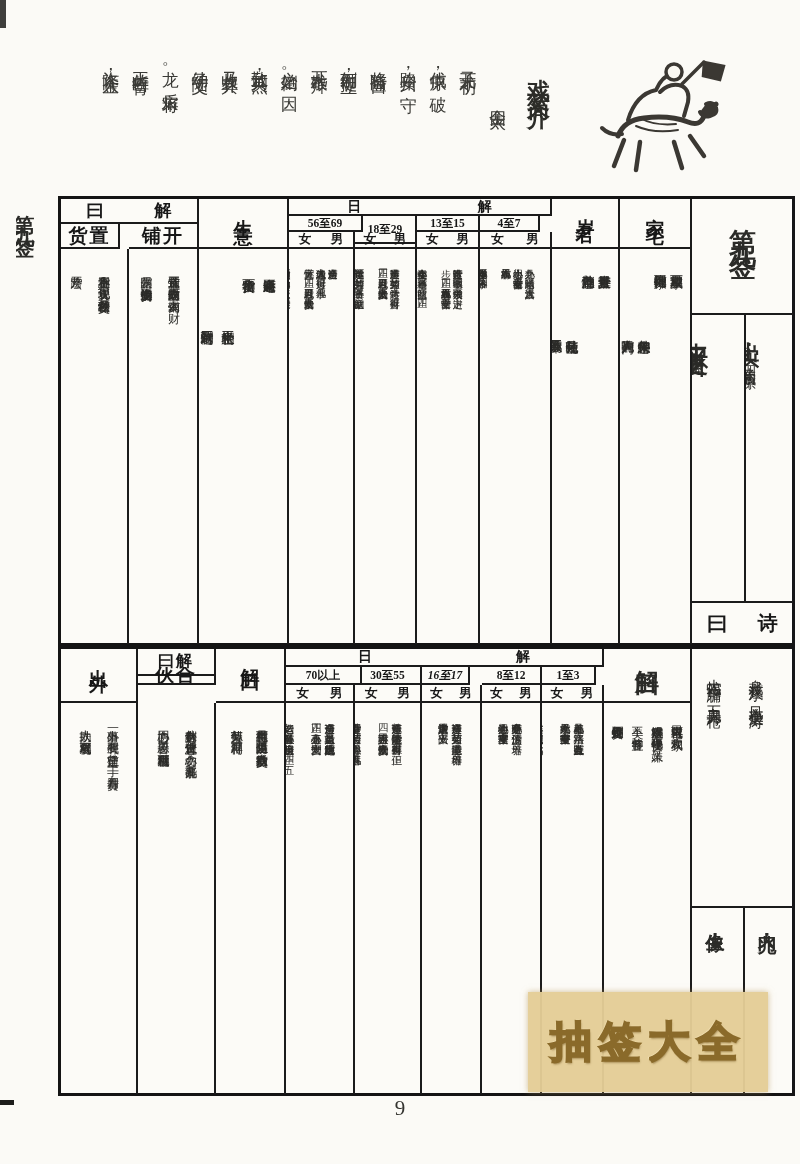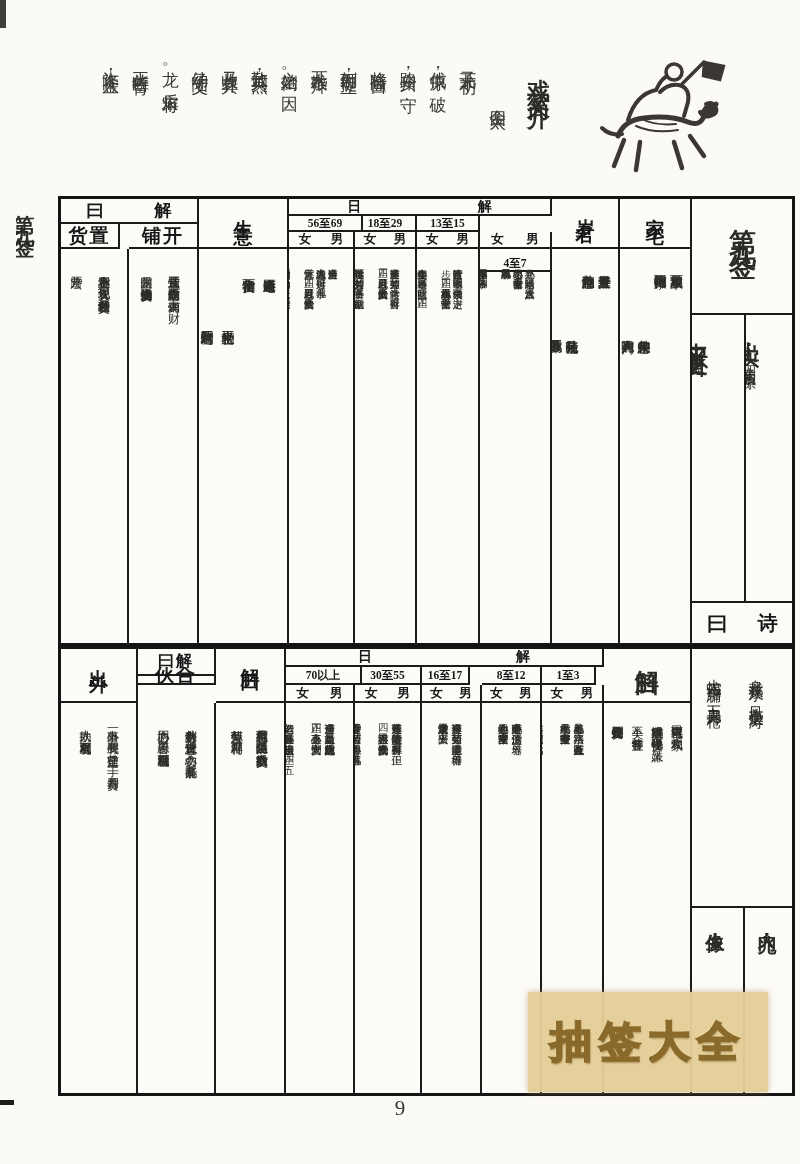--- a/index.html
+++ b/index.html
@@ -102,23 +102,23 @@
     <div class="cell hh colhead b-r b-b" style="left:0;top:25px;width:59px;height:25px;">货置</div>
     <div class="cell hh colhead b-r b-b" style="left:68px;top:25px;width:70px;height:25px;">铺开</div>
     <div class="cell vcenter b-r b-b" style="left:138px;top:0;width:90px;height:50px;">
       <div class="vt vhead">生意</div>
     </div>
     <div class="cell spread span-h b-r b-b" style="left:228px;top:0;width:263px;height:17px;">
       <span>日</span>
       <span>解</span>
     </div>
     <div class="cell hh range b-r b-b" style="left:228px;top:17px;width:74px;height:16px;">56至69</div>
-    <div class="cell hh range b-r b-b" style="left:294px;top:17px;width:62px;height:16px;">18至29</div>
+    <div class="cell hh range b-r b-b" style="left:294px;top:17px;width:62px;height:28px;">18至29</div>
     <div class="cell hh range b-r b-b" style="left:356px;top:17px;width:63px;height:16px;">13至15</div>
-    <div class="cell hh range b-r b-b" style="left:419px;top:17px;width:72px;height:16px;margin-top:40px;">4至7</div>
+    <div class="cell hh range b-r b-b" style="left:419px;top:17px;width:60px;height:16px;">4至7</div>
     <div class="cell spread gender b-r b-b" style="left:228px;top:33px;width:66px;height:17px;">
       <span>女</span>
         <span>男</span>
     </div>
     <div class="cell spread gender b-r b-b" style="left:294px;top:33px;width:62px;height:17px;">
       <span>女</span>
         <span>男</span>
     </div>
     <div class="cell spread gender b-r b-b" style="left:356px;top:33px;width:63px;height:17px;">
       <span>女</span>
@@ -205,21 +205,21 @@
     <div class="cell hh colhead b-r b-b" style="left:77px;top:18px;width:78px;height:18px;">伙合</div>
     <div class="cell vcenter b-r b-b" style="left:155px;top:0;width:70px;height:54px;">
       <div class="vt vhead">解曰</div>
     </div>
     <div class="cell spread span-h b-r b-b" style="left:225px;top:0;width:318px;height:18px;">
       <span>日</span>
       <span>解</span>
     </div>
     <div class="cell hh range b-r b-b" style="left:225px;top:18px;width:76px;height:18px;">70以上</div>
     <div class="cell hh range b-r b-b" style="left:294px;top:18px;width:67px;height:18px;">30至55</div>
-    <div class="cell hh range b-r b-b" style="left:361px;top:18px;width:48px;height:18px;">16至17</div>
+    <div class="cell hh range b-r b-b" style="left:361px;top:18px;width:48px;height:18px;font-style:italic;">16至17</div>
     <div class="cell hh range b-r b-b" style="left:421px;top:18px;width:60px;height:18px;">8至12</div>
     <div class="cell hh range b-r b-b" style="left:481px;top:18px;width:54px;height:18px;">1至3</div>
     <div class="cell spread gender b-r b-b" style="left:225px;top:36px;width:69px;height:18px;">
       <span>女</span>
         <span>男</span>
     </div>
     <div class="cell spread gender b-r b-b" style="left:294px;top:36px;width:67px;height:18px;">
       <span>女</span>
         <span>男</span>
     </div>

